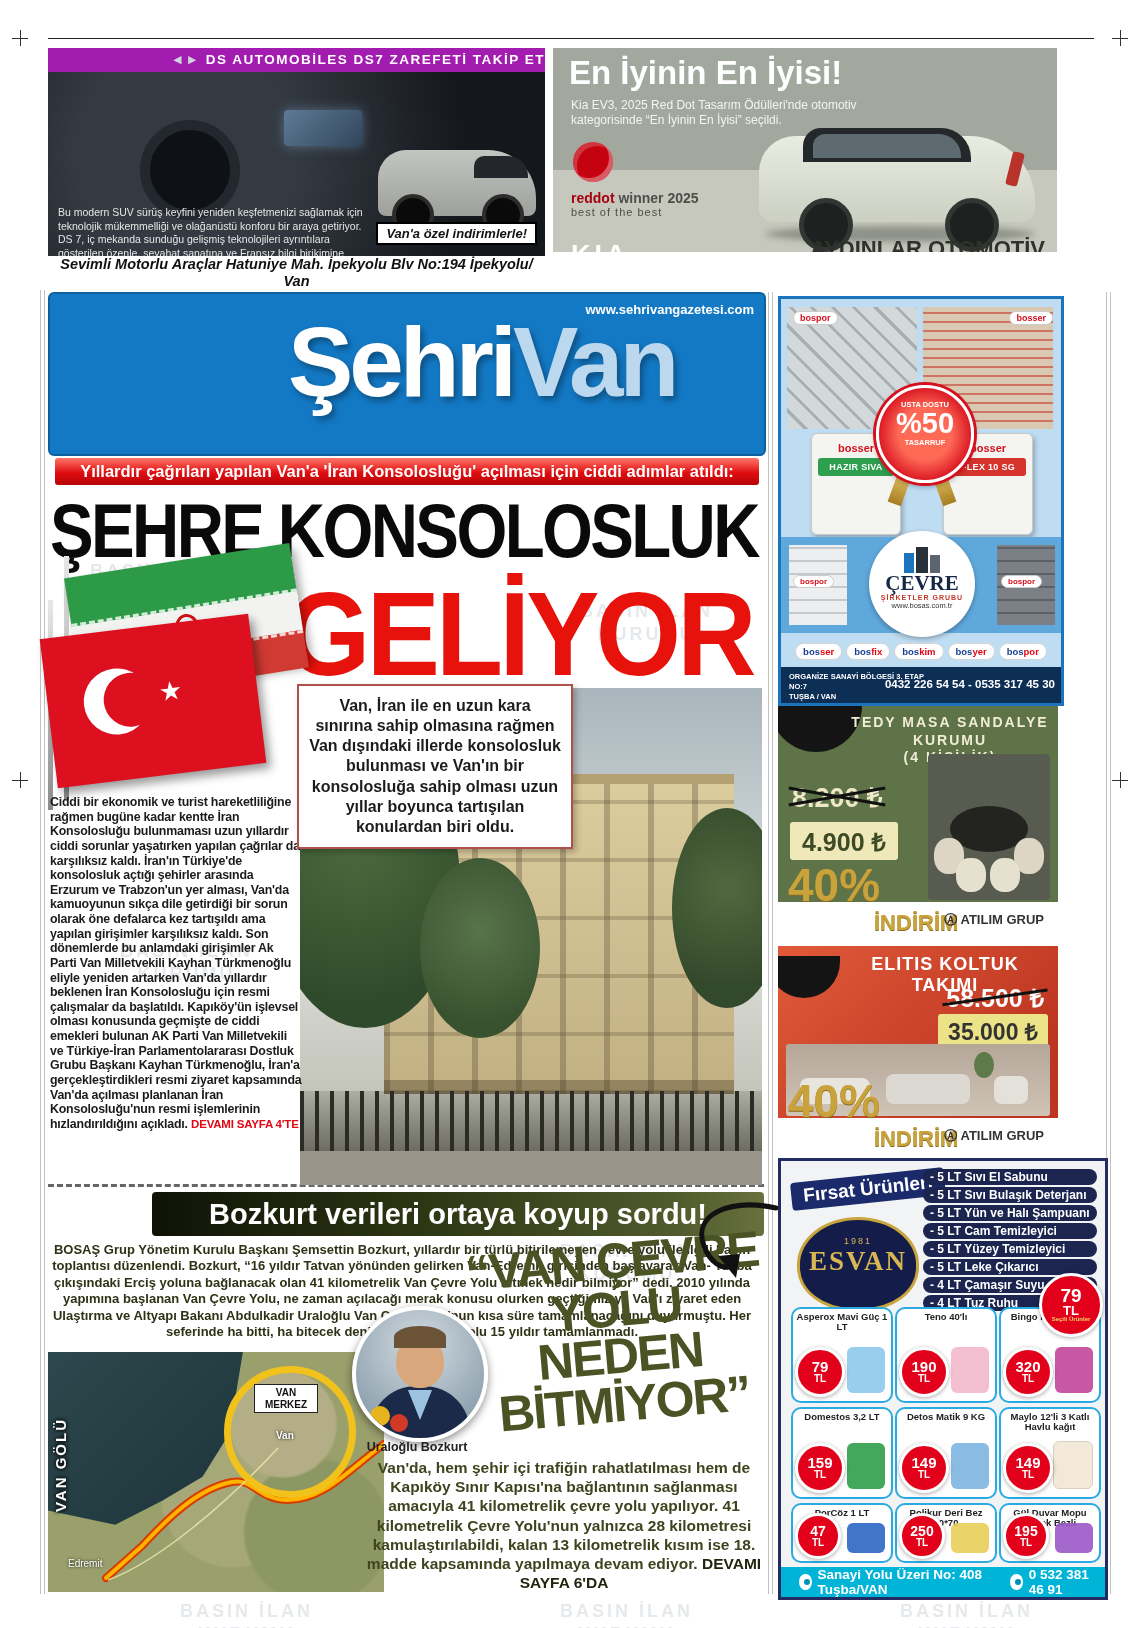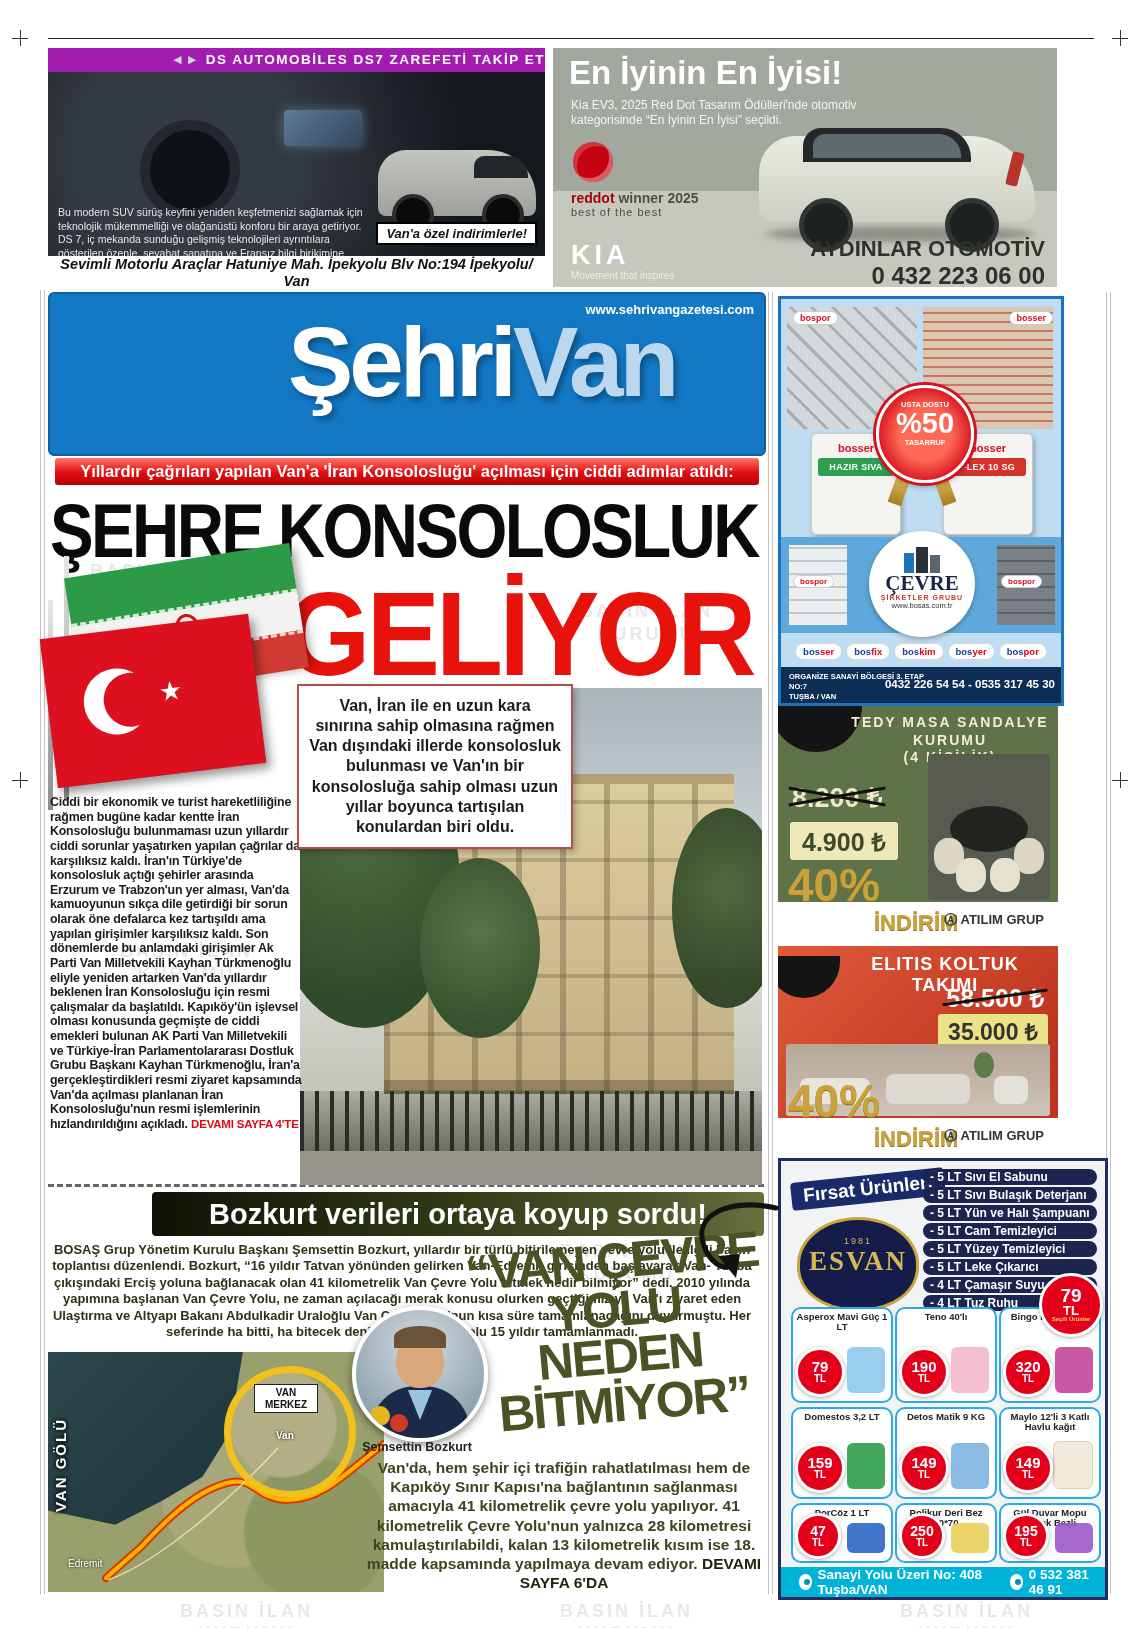--- a/index.html
+++ b/index.html
@@ -13,21 +13,21 @@
                  linear-gradient(#333,#333) center/1px 16px no-repeat;}
   .vrule{position:absolute;width:3px;border-left:1px solid #c2c2c2;border-right:1px solid #c2c2c2;}
   
   .ds-ad{left:48px;top:48px;width:497px;height:239px;background:#0d1016;overflow:hidden;}
   .ds-head{left:0;top:0;width:100%;height:24px;background:#a21caf;color:#fff;font-weight:bold;
            font-size:13.5px;letter-spacing:1.5px;text-align:right;line-height:24px;}
   .ds-body{left:10px;top:158px;width:310px;color:#e6e6e6;font-size:10.5px;line-height:1.3;}
   .ds-badge{right:8px;top:174px;background:#fff;border:2px solid #000;padding:2px 8px;
             font-style:italic;font-weight:800;font-size:13px;color:#111;}
   .ds-foot{left:0;top:208px;width:100%;height:31px;background:#fff;text-align:center;}
-  .kia-ad{left:553px;top:48px;width:504px;height:239px;overflow:hidden;
+  .kia-ad{left:553px;top:48px;width:504px;height:204px;overflow:hidden;
           background:linear-gradient(180deg,#a3a89f 0 60%,#c6c8bd 60% 100%);}
   .pcircle{background:#e2001a;border-radius:50%;color:#fff;display:flex;flex-direction:column;
            align-items:center;justify-content:center;font-weight:800;border:3px solid #fff;
            box-shadow:0 1px 4px rgba(0,0,0,.35);line-height:.95;}
   
   .mast{left:48px;top:292px;width:714px;height:160px;background:#1379c5;border:2px solid #0e5f9e;
         border-radius:6px;overflow:hidden;}
   
   .kicker{left:55px;top:458px;width:704px;height:27px;border-radius:3px;
           background:linear-gradient(180deg,#ff7668,#e00d10 55%,#b50408);
@@ -294,21 +294,21 @@
   </div>
 
   <div class="abs portrait">
     <div class="abs" style="left:14px;top:76px;width:100px;height:70px;background:#1c2a4a;border-radius:46px 46px 0 0;"></div>
     <div class="abs" style="left:52px;top:80px;width:24px;height:30px;background:#9cc4e0;clip-path:polygon(0 0,100% 0,50% 100%);"></div>
     <div class="abs" style="left:40px;top:24px;width:48px;height:54px;border-radius:50% 50% 46% 46%;background:#d8a77c;"></div>
     <div class="abs" style="left:38px;top:16px;width:52px;height:22px;border-radius:50% 50% 0 0;background:#6b5338;"></div>
     <div class="abs" style="left:14px;top:96px;width:20px;height:20px;border-radius:50%;background:#e8b41e;"></div>
     <div class="abs" style="left:34px;top:104px;width:18px;height:18px;border-radius:50%;background:#d23a28;"></div>
   </div>
-  <div class="abs" style="left:332px;top:1440px;width:170px;text-align:center;font-size:12.5px;font-weight:800;color:#222;z-index:4;">Şemsettin Bozkurt</div>
+  <div class="abs" style="left:332px;top:1440px;width:170px;text-align:center;font-size:12.5px;font-weight:800;color:#222;z-index:4;">Uraloğlu Bozkurt</div>
 
   <div class="abs story2body">
     <span>Van'da, hem şehir içi trafiğin rahatlatılması hem de Kapıköy Sınır Kapısı'na bağlantının sağlanması amacıyla 41 kilometrelik çevre yolu yapılıyor. 41 kilometrelik Çevre Yolu'nun yalnızca 28 kilometresi kamulaştırılabildi, kalan 13 kilometrelik kısım ise 18. madde kapsamında yapılmaya devam ediyor. </span><span style="color:#20250d;">DEVAMI SAYFA 6'DA</span>
   </div>
 
   <div class="abs bosas">
     <div class="abs" style="left:6px;top:8px;width:130px;height:122px;background:repeating-linear-gradient(45deg,#d3d8da 0 12px,#a9b0b4 12px 15px),#c2c8cb;"></div>
     <div class="abs" style="left:142px;top:8px;width:130px;height:122px;background:repeating-linear-gradient(0deg,transparent 0 7px,rgba(198,44,32,.55) 7px 9px),#d9c9b2;"></div>
     <div class="bpill" style="left:12px;top:12px;color:#d6101e;">bospor</div>
     <div class="bpill" style="right:8px;top:12px;color:#d6101e;">bosser</div>

